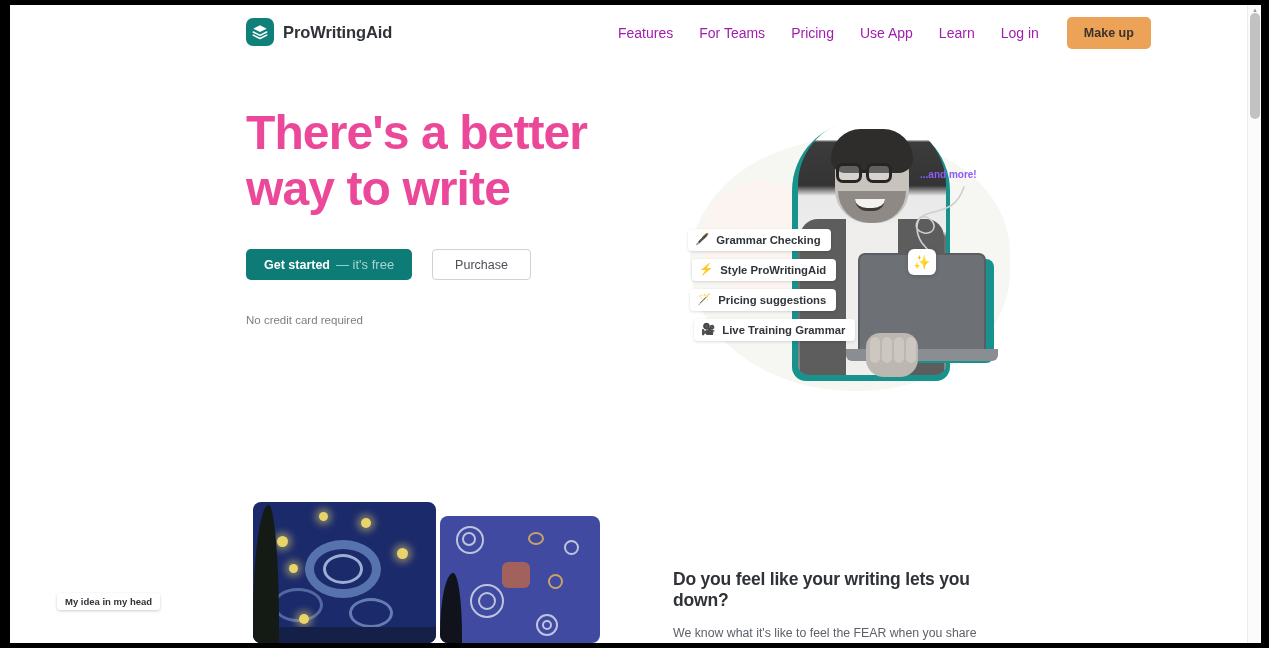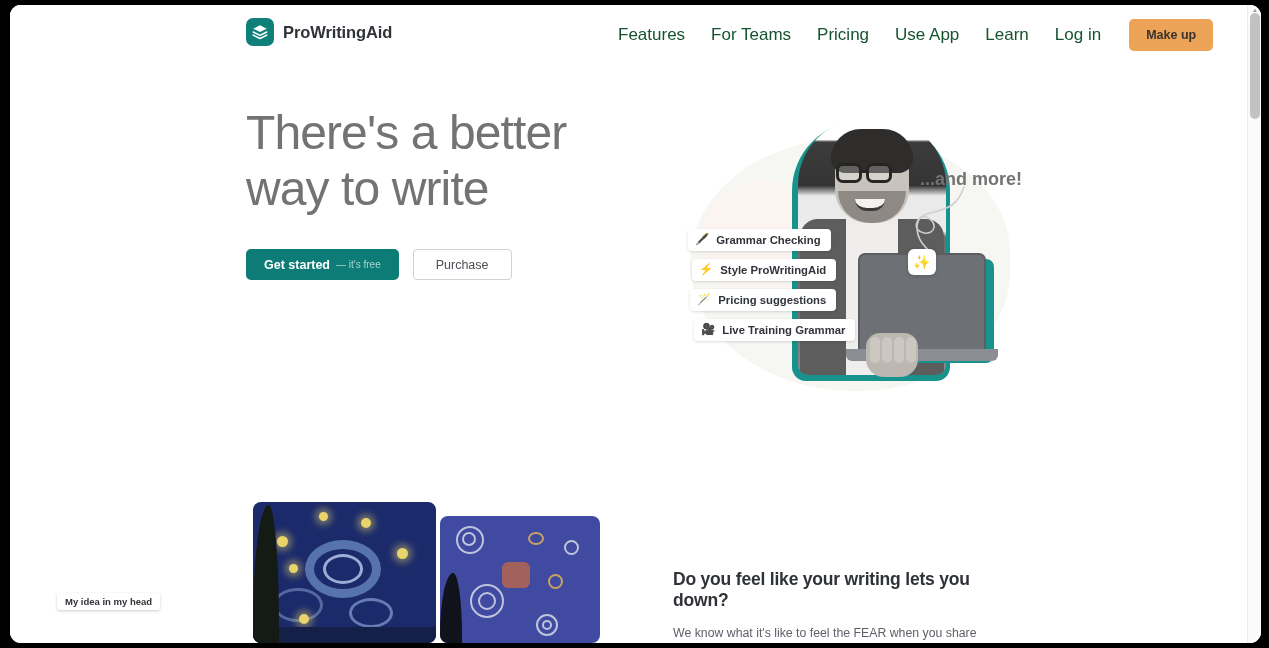--- a/index.html
+++ b/index.html
@@ -19,21 +19,20 @@
     left: 0; top: 0;
     width: 1269px; height: 648px;
     background: #000000;
   }
   #page-viewport {
     position: absolute;
     left: 10px; top: 5px;
     width: 1251px; height: 638px;
     background: #ffffff;
     overflow: hidden;
-    border-radius: 11px;
   }
 
   
   #scrollbar-track {
     position: absolute;
     right: 0; top: 0;
     width: 14px; height: 638px;
     background: #fbfbfb;
     border-left: 1px solid #ececec;
   }
@@ -94,22 +93,22 @@
     letter-spacing: -0.1px;
   }
   #main-nav {
     position: absolute;
     left: 595px; top: 11px;
     display: flex;
     align-items: center;
     gap: 0;
   }
   .nav-link {
-    font-size: 17px;
-    color: #14532d;
+    font-size: 14px;
+    color: #a21caf;
     padding: 9px 13px;
     text-decoration: none;
     white-space: nowrap;
     cursor: pointer;
   }
   #signup-button {
     margin-left: 15px;
     background: #eca257;
     color: #3a332b;
     font-size: 12.5px;
@@ -123,57 +122,57 @@
   }
 
   
   #hero { position: absolute; left: 0; top: 56px; width: 1237px; height: 420px; }
 
   #hero-copy { position: absolute; left: 236px; top: 44px; width: 360px; }
 
   #hero-title {
     font-size: 48px;
     line-height: 56px;
-    font-weight: normal;
-    color: #737373;
+    font-weight: bold;
+    color: #ec4899;
     letter-spacing: -0.9px;
   }
   #hero-subtitle {
     margin-top: 22px;
     font-size: 14.7px;
     line-height: 23px;
     color: #60646b;
     width: 330px;
   }
   #hero-actions {
     margin-top: 32px;
     display: flex;
     align-items: center;
-    gap: 14px;
+    gap: 20px;
   }
   #get-started-button {
     background: #0d7c76;
     border: none;
     border-radius: 5px;
     padding: 0 18px;
     height: 31px;
     display: flex;
     align-items: center;
     gap: 6px;
     cursor: pointer;
     font-family: "Liberation Sans", sans-serif;
   }
   #get-started-label {
     color: #ffffff;
     font-size: 12.5px;
     font-weight: bold;
   }
   #get-started-sub {
     color: #a8d5d1;
-    font-size: 10px;
+    font-size: 13px;
   }
   #purchase-button {
     background: #ffffff;
     border: 1px solid #cfd2d6;
     border-radius: 4px;
     padding: 0 22px;
     height: 31px;
     display: flex;
     align-items: center;
     color: #4b4f55;
@@ -339,23 +338,23 @@
     box-shadow: 0 1px 4px rgba(0,0,0,.17);
     display: flex;
     align-items: center;
     justify-content: center;
     font-size: 14px;
     z-index: 6;
   }
   #and-more-label {
     position: absolute;
     left: 250px; top: 58px;
-    font-size: 18px;
+    font-size: 10px;
     font-weight: bold;
-    color: #737373;
+    color: #8b5cf6;
     white-space: nowrap;
     z-index: 6;
   }
   #and-more-arrow {
     position: absolute;
     left: 238px; top: 72px;
     width: 62px; height: 76px;
     z-index: 5;
   }
 
@@ -522,20 +521,21 @@
           <h1 id="hero-title">There's a better way to write</h1>
 
           <div id="hero-actions">
             <button id="get-started-button">
               <span id="get-started-label">Get started</span>
               <span id="get-started-sub">— it's free</span>
             </button>
             <button id="purchase-button">Purchase</button>
           </div>
 
+          <p id="no-credit-card">No credit card required</p>
         </div>
 
         <div id="hero-illustration">
           <div id="illus-blob"></div>
           <div id="illus-blob-warm"></div>
 
           <div id="person-teal"></div>
 
           <div id="person-photo">
             <div id="person-shirt"></div>

